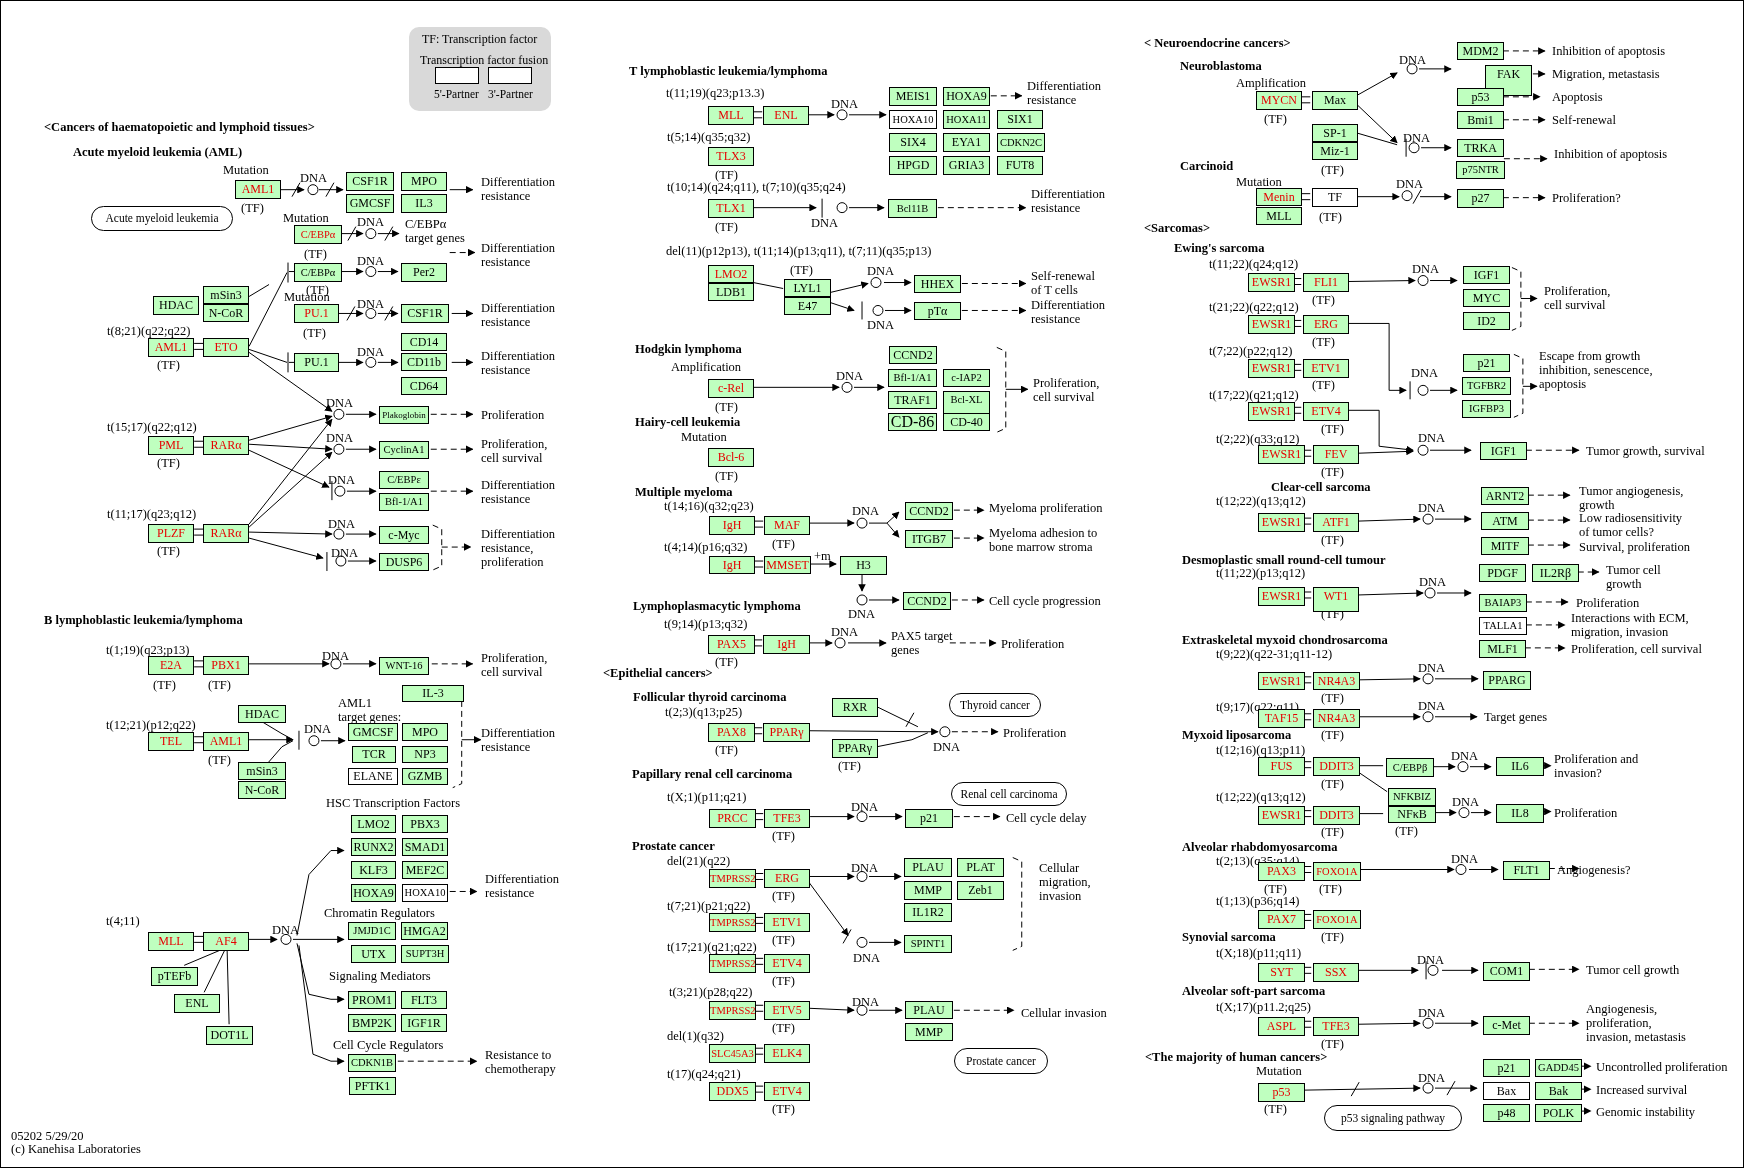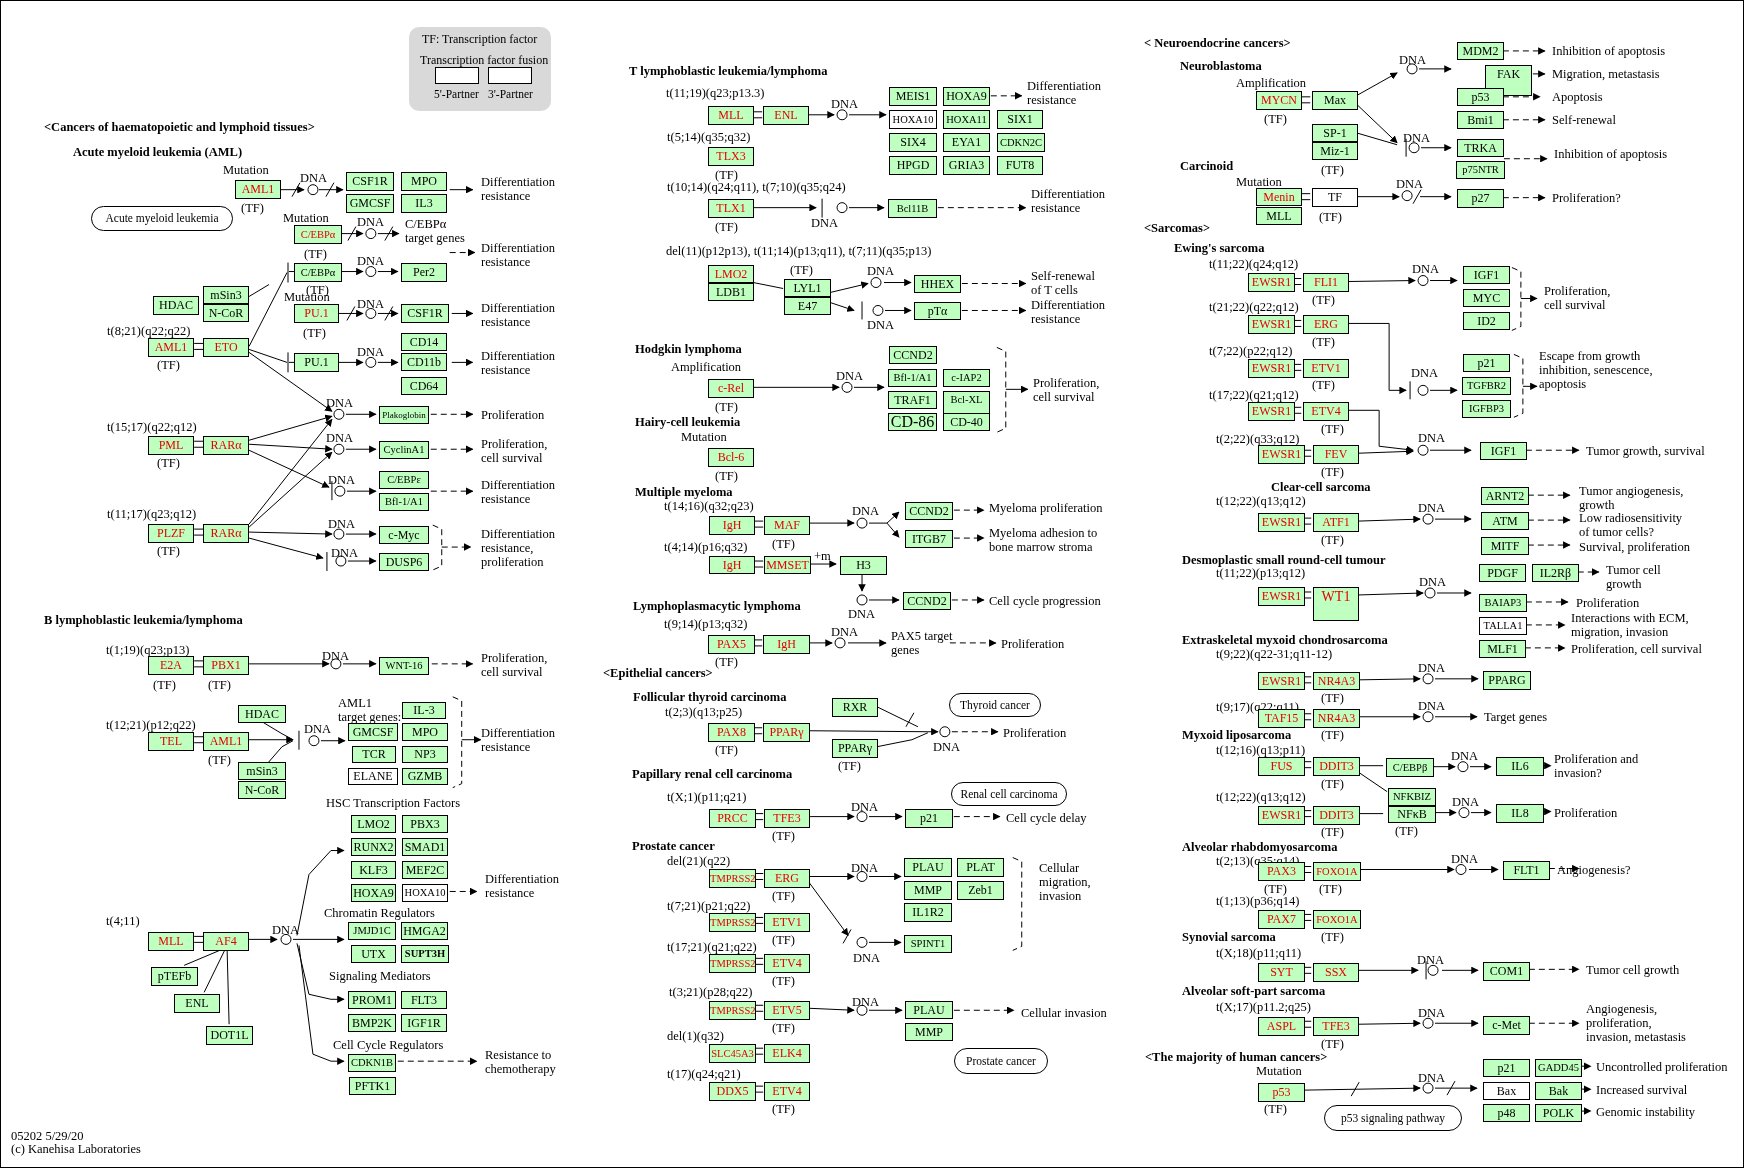--- a/index.html
+++ b/index.html
@@ -370,21 +370,21 @@
     <div class="box" style="left: 378px; top: 525px; width: 50px; height: 18px; line-height: 16px; font-size: 12px;">c-Myc</div>
     <div class="box" style="left: 378px; top: 552px; width: 50px; height: 18px; line-height: 16px; font-size: 12px;">DUSP6</div>
     <div class="box red" style="left: 147px; top: 655px; width: 46px; height: 19px; line-height: 17px; font-size: 12px;">E2A</div>
     <div class="box red" style="left: 202px; top: 655px; width: 46px; height: 19px; line-height: 17px; font-size: 12px;">PBX1</div>
     <div class="box" style="left: 378px; top: 656px; width: 50px; height: 18px; line-height: 16px; font-size: 10.5px;">WNT-16</div>
     <div class="box" style="left: 237px; top: 704px; width: 48px; height: 18px; line-height: 16px; font-size: 12px;">HDAC</div>
     <div class="box red" style="left: 147px; top: 731px; width: 46px; height: 19px; line-height: 17px; font-size: 12px;">TEL</div>
     <div class="box red" style="left: 202px; top: 731px; width: 46px; height: 19px; line-height: 17px; font-size: 12px;">AML1</div>
     <div class="box" style="left: 237px; top: 761px; width: 48px; height: 18px; line-height: 16px; font-size: 12px;">mSin3</div>
     <div class="box" style="left: 237px; top: 780px; width: 48px; height: 18px; line-height: 16px; font-size: 12px;">N-CoR</div>
-    <div class="box" style="left: 401px; top: 701px; width: 44px; height: 17px; line-height: 15px; font-size: 12px;">IL-3</div>
+    <div class="box" style="left: 401px; top: 684px; width: 62px; height: 17px; line-height: 15px; font-size: 12px;">IL-3</div>
     <div class="box" style="left: 347px; top: 722px; width: 50px; height: 18px; line-height: 16px; font-size: 12px;">GMCSF</div>
     <div class="box" style="left: 401px; top: 722px; width: 46px; height: 18px; line-height: 16px; font-size: 12px;">MPO</div>
     <div class="box" style="left: 351px; top: 745px; width: 44px; height: 17px; line-height: 15px; font-size: 12px;">TCR</div>
     <div class="box" style="left: 401px; top: 745px; width: 46px; height: 17px; line-height: 15px; font-size: 12px;">NP3</div>
     <div class="box wbg" style="left: 347px; top: 767px; width: 50px; height: 17px; line-height: 15px; font-size: 12px;">ELANE</div>
     <div class="box" style="left: 401px; top: 767px; width: 46px; height: 17px; line-height: 15px; font-size: 12px;">GZMB</div>
     <div class="box" style="left: 350px; top: 814px; width: 45px; height: 18px; line-height: 16px; font-size: 12px;">LMO2</div>
     <div class="box" style="left: 401px; top: 814px; width: 46px; height: 18px; line-height: 16px; font-size: 12px;">PBX3</div>
     <div class="box" style="left: 350px; top: 837px; width: 45px; height: 18px; line-height: 16px; font-size: 12px;">RUNX2</div>
     <div class="box" style="left: 401px; top: 837px; width: 46px; height: 18px; line-height: 16px; font-size: 12px;">SMAD1</div>
@@ -393,21 +393,21 @@
     <div class="box" style="left: 350px; top: 883px; width: 45px; height: 18px; line-height: 16px; font-size: 12px;">HOXA9</div>
     <div class="box wbg" style="left: 401px; top: 883px; width: 46px; height: 18px; line-height: 16px; font-size: 10.5px;">HOXA10</div>
     <div class="box red" style="left: 147px; top: 931px; width: 46px; height: 19px; line-height: 17px; font-size: 12px;">MLL</div>
     <div class="box red" style="left: 202px; top: 931px; width: 46px; height: 19px; line-height: 17px; font-size: 12px;">AF4</div>
     <div class="box" style="left: 150px; top: 966px; width: 47px; height: 19px; line-height: 17px; font-size: 12px;">pTEFb</div>
     <div class="box" style="left: 173px; top: 993px; width: 46px; height: 19px; line-height: 17px; font-size: 12px;">ENL</div>
     <div class="box" style="left: 205px; top: 1025px; width: 47px; height: 19px; line-height: 17px; font-size: 12px;">DOT1L</div>
     <div class="box" style="left: 347px; top: 921px; width: 48px; height: 18px; line-height: 16px; font-size: 10.5px;">JMJD1C</div>
     <div class="box" style="left: 400px; top: 921px; width: 47px; height: 18px; line-height: 16px; font-size: 12px;">HMGA2</div>
     <div class="box" style="left: 350px; top: 944px; width: 45px; height: 18px; line-height: 16px; font-size: 12px;">UTX</div>
-    <div class="box" style="left: 400px; top: 944px; width: 48px; height: 18px; line-height: 16px; font-size: 10.5px; font-weight: bold;">SUPT3H</div>
+    <div class="box" style="left: 400px; top: 944px; width: 48px; height: 18px; line-height: 16px; font-size: 10.5px;">SUPT3H</div>
     <div class="box" style="left: 347px; top: 990px; width: 48px; height: 18px; line-height: 16px; font-size: 12px;">PROM1</div>
     <div class="box" style="left: 400px; top: 990px; width: 46px; height: 18px; line-height: 16px; font-size: 12px;">FLT3</div>
     <div class="box" style="left: 347px; top: 1013px; width: 48px; height: 18px; line-height: 16px; font-size: 12px;">BMP2K</div>
     <div class="box" style="left: 400px; top: 1013px; width: 46px; height: 18px; line-height: 16px; font-size: 12px;">IGF1R</div>
     <div class="box" style="left: 347px; top: 1053px; width: 48px; height: 18px; line-height: 16px; font-size: 10.5px;">CDKN1B</div>
     <div class="box" style="left: 348px; top: 1076px; width: 47px; height: 18px; line-height: 16px; font-size: 12px;">PFTK1</div>
     <div class="box red" style="left: 707px; top: 105px; width: 46px; height: 19px; line-height: 17px; font-size: 12px;">MLL</div>
     <div class="box red" style="left: 762px; top: 105px; width: 46px; height: 19px; line-height: 17px; font-size: 12px;">ENL</div>
     <div class="box" style="left: 888px; top: 86px; width: 48px; height: 19px; line-height: 17px; font-size: 12px;">MEIS1</div>
     <div class="box" style="left: 942px; top: 86px; width: 47px; height: 19px; line-height: 17px; font-size: 12px;">HOXA9</div>
@@ -505,21 +505,21 @@
     <div class="box" style="left: 1462px; top: 353px; width: 47px; height: 18px; line-height: 16px; font-size: 12px;">p21</div>
     <div class="box" style="left: 1461px; top: 376px; width: 49px; height: 18px; line-height: 16px; font-size: 10.5px;">TGFBR2</div>
     <div class="box" style="left: 1461px; top: 399px; width: 49px; height: 18px; line-height: 16px; font-size: 10.5px;">IGFBP3</div>
     <div class="box" style="left: 1479px; top: 441px; width: 47px; height: 18px; line-height: 16px; font-size: 12px;">IGF1</div>
     <div class="box red" style="left: 1257px; top: 512px; width: 47px; height: 19px; line-height: 17px; font-size: 12px;">EWSR1</div>
     <div class="box red" style="left: 1312px; top: 512px; width: 46px; height: 19px; line-height: 17px; font-size: 12px;">ATF1</div>
     <div class="box" style="left: 1480px; top: 486px; width: 48px; height: 18px; line-height: 16px; font-size: 12px;">ARNT2</div>
     <div class="box" style="left: 1480px; top: 511px; width: 48px; height: 18px; line-height: 16px; font-size: 12px;">ATM</div>
     <div class="box" style="left: 1480px; top: 536px; width: 48px; height: 18px; line-height: 16px; font-size: 12px;">MITF</div>
     <div class="box red" style="left: 1257px; top: 586px; width: 47px; height: 19px; line-height: 17px; font-size: 12px;">EWSR1</div>
-    <div class="box red" style="left: 1312px; top: 586px; width: 46px; height: 34px; line-height: 17px; font-size: 14px;">WT1</div>
+    <div class="box red" style="left: 1312px; top: 586px; width: 46px; height: 25px; line-height: 17px; font-size: 12px;">WT1</div>
     <div class="box" style="left: 1478px; top: 563px; width: 47px; height: 18px; line-height: 16px; font-size: 12px;">PDGF</div>
     <div class="box" style="left: 1531px; top: 563px; width: 47px; height: 18px; line-height: 16px; font-size: 12px;">IL2Rβ</div>
     <div class="box" style="left: 1478px; top: 593px; width: 48px; height: 18px; line-height: 16px; font-size: 10.5px;">BAIAP3</div>
     <div class="box wbg" style="left: 1478px; top: 616px; width: 48px; height: 18px; line-height: 16px; font-size: 10.5px;">TALLA1</div>
     <div class="box" style="left: 1478px; top: 639px; width: 47px; height: 18px; line-height: 16px; font-size: 12px;">MLF1</div>
     <div class="box red" style="left: 1257px; top: 671px; width: 47px; height: 18px; line-height: 16px; font-size: 12px;">EWSR1</div>
     <div class="box red" style="left: 1312px; top: 671px; width: 47px; height: 18px; line-height: 16px; font-size: 12px;">NR4A3</div>
     <div class="box" style="left: 1482px; top: 670px; width: 48px; height: 19px; line-height: 17px; font-size: 12px;">PPARG</div>
     <div class="box red" style="left: 1257px; top: 708px; width: 47px; height: 19px; line-height: 17px; font-size: 12px;">TAF15</div>
     <div class="box red" style="left: 1312px; top: 708px; width: 47px; height: 19px; line-height: 17px; font-size: 12px;">NR4A3</div>

